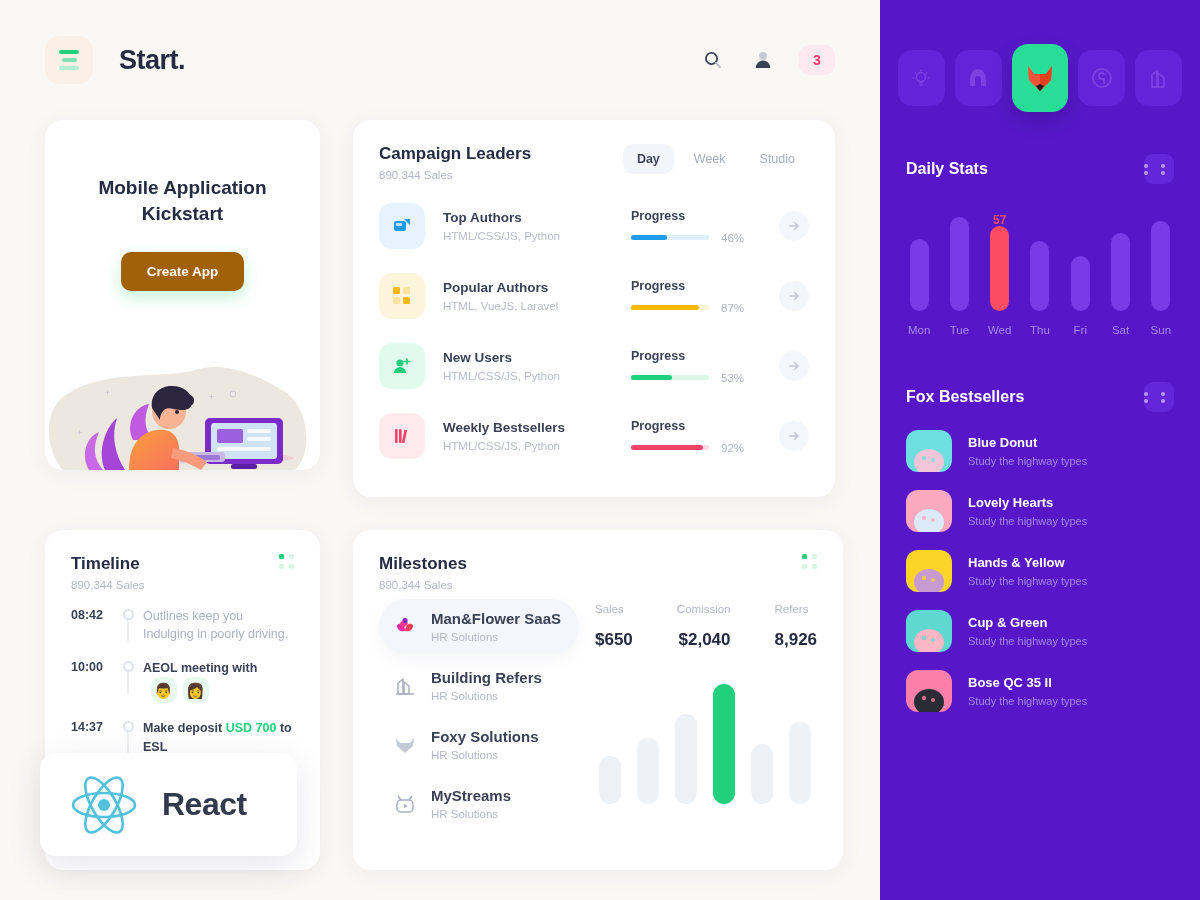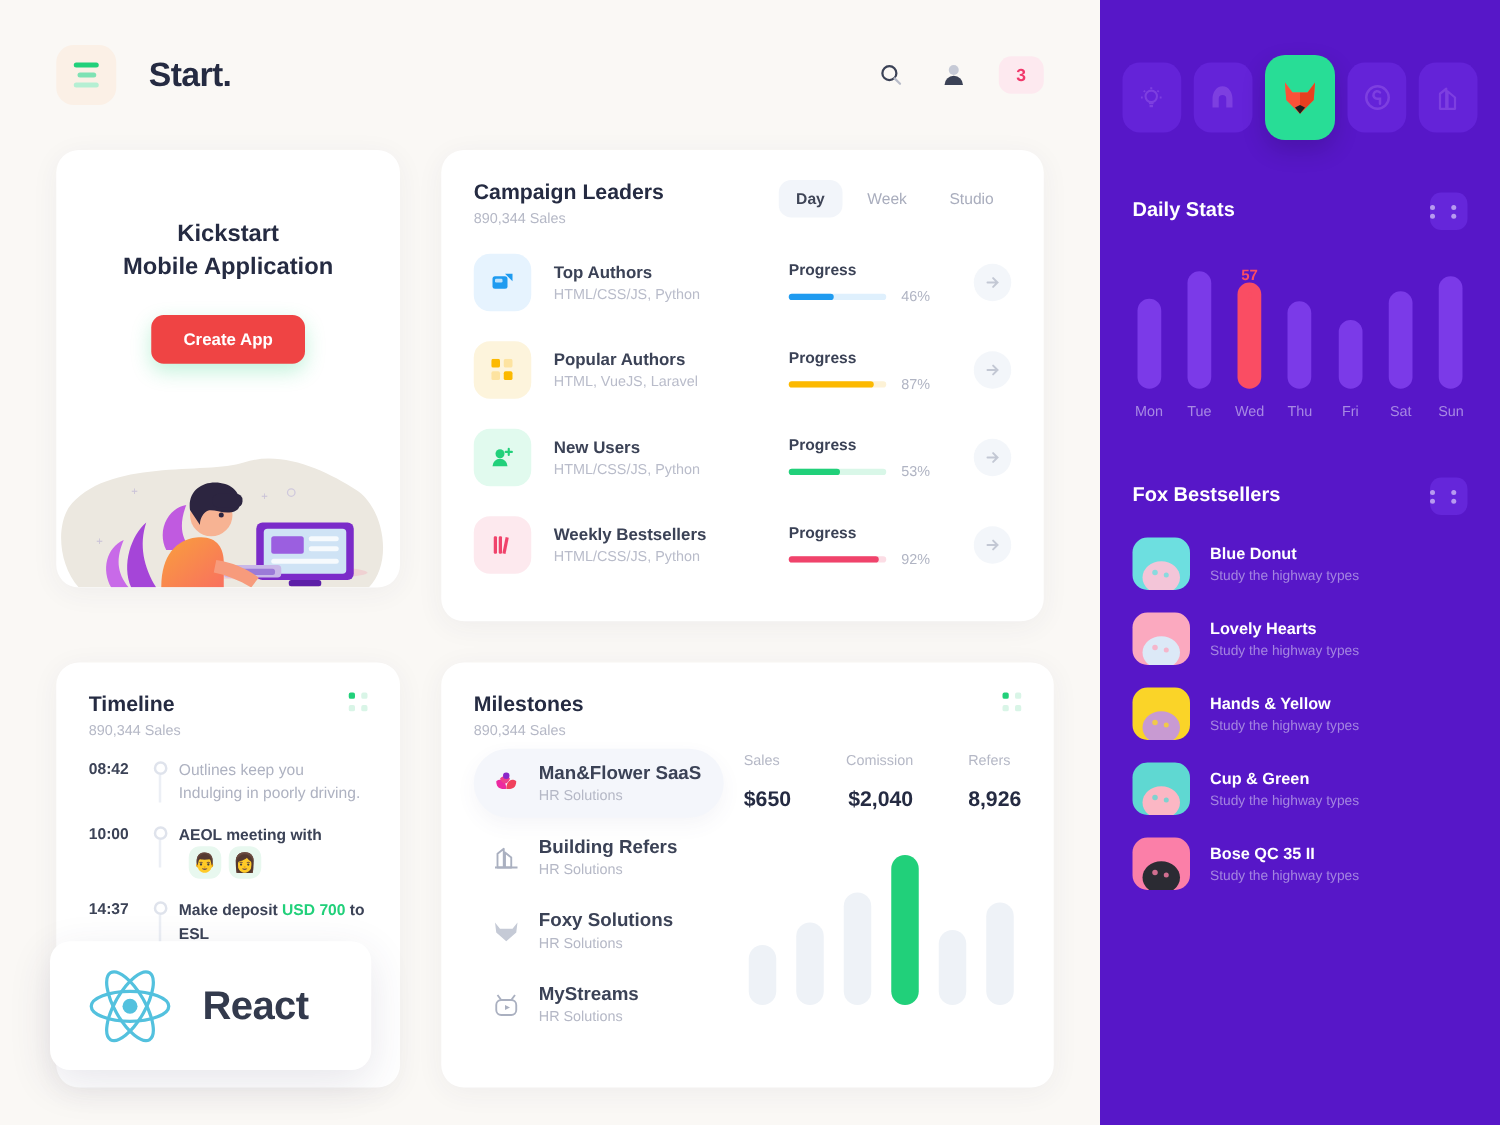--- a/index.html
+++ b/index.html
@@ -66,21 +66,21 @@
   }
 
   
   .kick { height: 350px; position: relative; overflow: hidden; }
   .kick-title {
     padding-top: 55px; text-align: center;
     font-size: 19px; font-weight: bold; color: #252b42; line-height: 1.38;
   }
   .kick-btn {
     display: block; margin: 25px auto 0;
-    background: #ef4444; color: #fff; border: none;
+    background: #a16207; color: #fff; border: none;
     font-family: inherit; font-size: 13.5px; font-weight: bold;
     padding: 12px 26px; border-radius: 10px; cursor: pointer;
     box-shadow: 0 6px 16px rgba(33,208,122,.28);
   }
   .kick-illo { position: absolute; left: 0; right: 0; bottom: 0; height: 130px; }
 
   
   .camp { padding: 24px 26px 26px; }
   .card-head { display: flex; align-items: flex-start; }
   .card-title { font-size: 17px; font-weight: bold; color: #252b42; }
@@ -248,22 +248,22 @@
           </svg>
         </div>
         <div class="badge-pill">3</div>
       </div>
     </div>
 
     <div class="grid">
 
       <div class="card kick">
         <div class="kick-title">
+          <div>Mobile Application</div>
           <div>Kickstart</div>
-          <div>Mobile Application</div>
         </div>
         <button class="kick-btn">Create App</button>
         <svg class="kick-illo" viewBox="0 0 275 130">
           <path d="M10 66 C40 26 120 40 150 30 C180 20 215 36 240 52 C262 66 270 110 250 130 L18 130 C2 112 0 82 10 66Z" fill="#ece8e0"></path>
           <path d="M60 130 C52 112 60 88 72 78 C66 96 70 114 80 130Z" fill="#a545d8"></path>
           <path d="M44 130 C36 116 40 98 54 92 C48 106 48 118 58 130Z" fill="#c86ae8"></path>
           <path d="M88 100 c-8-16 2-34 16-36 -6 16 -4 26 4 36z" fill="#c05ae0"></path>
           <ellipse cx="175" cy="118" rx="74" ry="6" fill="#f4b6c2" opacity=".45"></ellipse>
           <rect x="160" y="78" width="78" height="46" rx="5" fill="#7b2bc9"></rect>
           <rect x="166" y="83" width="66" height="36" rx="3" fill="#cfe3f5"></rect>

